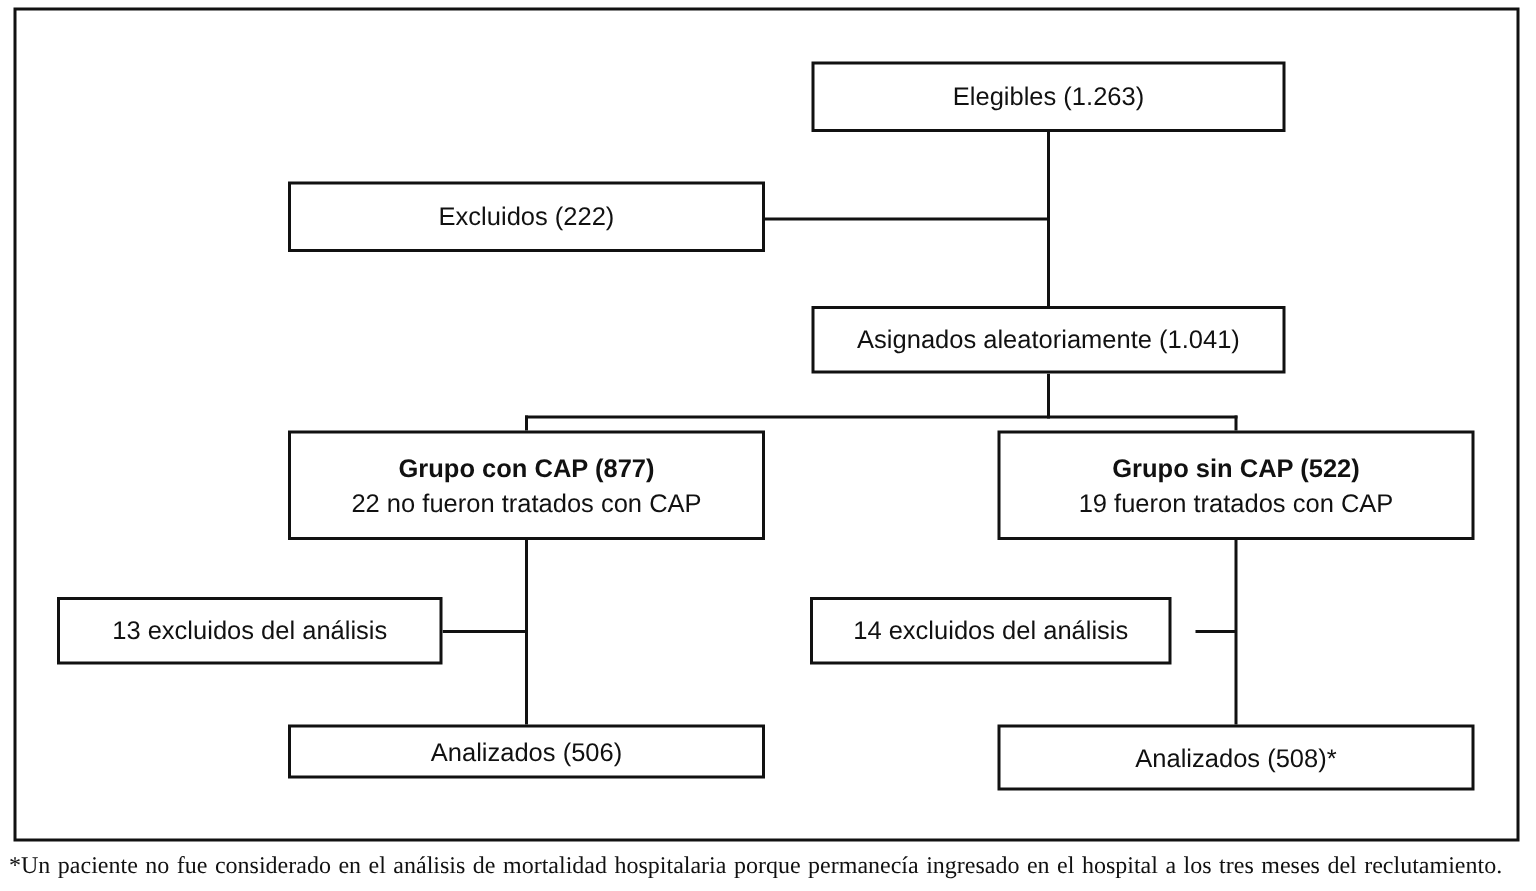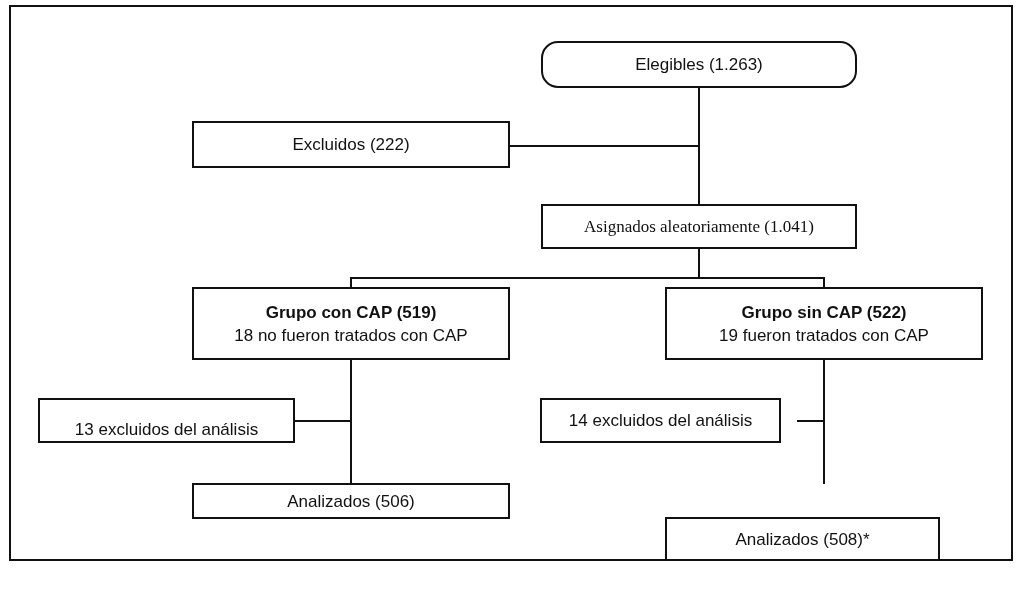--- a/index.html
+++ b/index.html
@@ -51,29 +51,29 @@
     left: 6px;
     top: 568px;
     width: 1014px;
     font-family: "Liberation Serif", serif;
     font-size: 16px;
     line-height: 19px;
     color: #111111;
     word-spacing: 1px;
   }
   
-  #box-eligible            { left: 541px; top: 41px;  width: 316px; height: 47px; border-radius: 17px; }
+  #box-eligible            { left: 541px; top: 41px;  width: 316px; height: 47px; }
   #box-excluded            { left: 192px; top: 121px; width: 318px; height: 47px; justify-content: center; }
-  #box-randomized          { left: 541px; top: 204px; width: 316px; height: 45px; font-family: Liberation Serif, serif; }
+  #box-randomized          { left: 541px; top: 204px; width: 316px; height: 45px; }
   #box-group-cap           { left: 192px; top: 287px; width: 318px; height: 73px; }
   #box-group-sin-cap       { left: 665px; top: 287px; width: 318px; height: 73px; }
-  #box-excl-analysis-cap   { left: 38px;  top: 398px; width: 257px; height: 45px; justify-content: flex-end; }
+  #box-excl-analysis-cap   { left: 38px;  top: 398px; width: 257px; height: 45px; }
   #box-excl-analysis-sin   { left: 540px; top: 398px; width: 241px; height: 45px; }
   #box-analyzed-cap        { left: 192px; top: 483px; width: 318px; height: 36px; }
-  #box-analyzed-sin        { left: 665px; top: 483px; width: 275px; height: 44px; margin-top: 34px; }
+  #box-analyzed-sin        { left: 665px; top: 483px; width: 318px; height: 44px; }
   
   #ln-eligible-randomized  { left: 698px; top: 88px;  width: 2px;   height: 117px; }
   #ln-excluded-branch      { left: 509px; top: 145px; width: 190px; height: 2px;   }
   #ln-randomized-split     { left: 698px; top: 249px; width: 2px;   height: 30px;  }
   #ln-split-horizontal     { left: 350px; top: 277px; width: 475px; height: 2px;   }
   #ln-split-left-drop      { left: 350px; top: 277px; width: 2px;   height: 11px;  }
   #ln-split-right-drop     { left: 823px; top: 277px; width: 2px;   height: 11px;  }
   #ln-cap-analyzed         { left: 350px; top: 360px; width: 2px;   height: 124px; }
   #ln-excl-cap-branch      { left: 295px; top: 420px; width: 56px;  height: 2px;   }
   #ln-sin-analyzed         { left: 823px; top: 360px; width: 2px;   height: 124px; }
@@ -103,22 +103,22 @@
 
   <div class="box" id="box-excluded">
     <span>Excluidos (222)</span>
   </div>
 
   <div class="box" id="box-randomized">
     <span>Asignados aleatoriamente (1.041)</span>
   </div>
 
   <div class="box" id="box-group-cap">
-    <span class="title">Grupo con CAP (519)</span>
-    <span>18 no fueron tratados con CAP</span>
+    <span class="title">Grupo con CAP (877)</span>
+    <span>22 no fueron tratados con CAP</span>
   </div>
 
   <div class="box" id="box-group-sin-cap">
     <span class="title">Grupo sin CAP (522)</span>
     <span>19 fueron tratados con CAP</span>
   </div>
 
   <div class="box" id="box-excl-analysis-cap">
     <span>13 excluidos del análisis</span>
   </div>
@@ -128,14 +128,15 @@
   </div>
 
   <div class="box" id="box-analyzed-cap">
     <span>Analizados (506)</span>
   </div>
 
   <div class="box" id="box-analyzed-sin">
     <span>Analizados (508)*</span>
   </div>
 
+  <div class="footnote">*Un paciente no fue considerado en el análisis de mortalidad hospitalaria porque permanecía ingresado en el hospital a los tres meses del reclutamiento.</div>
 
 </div>
 
 </body></html>

